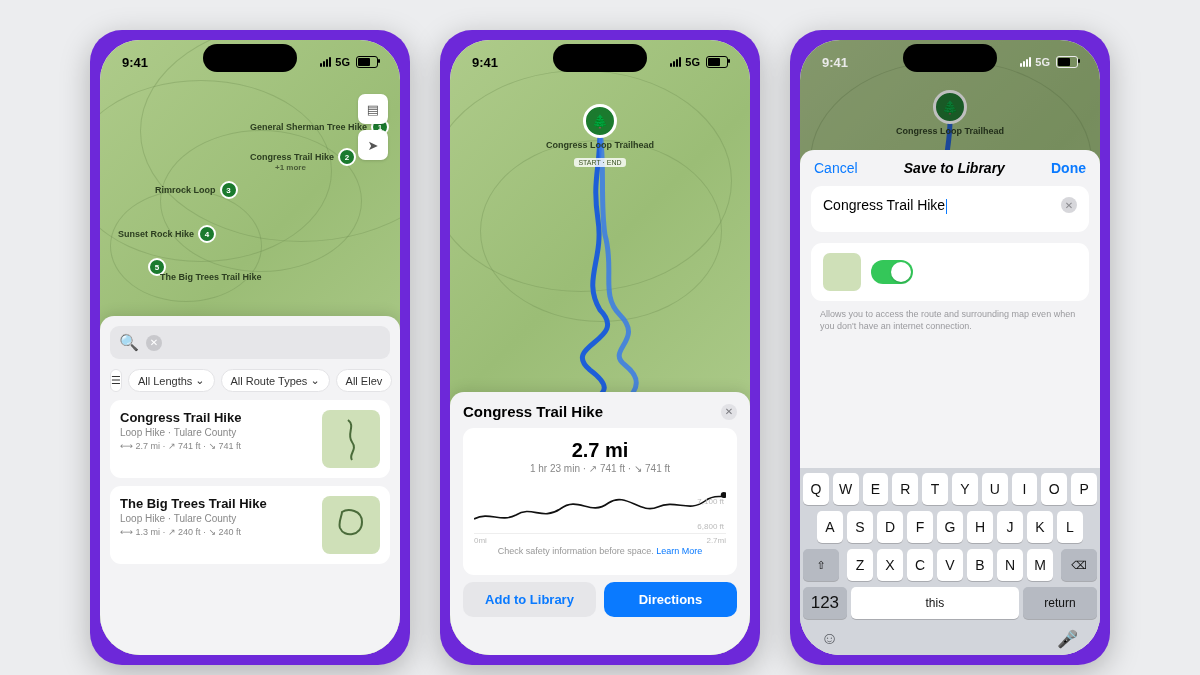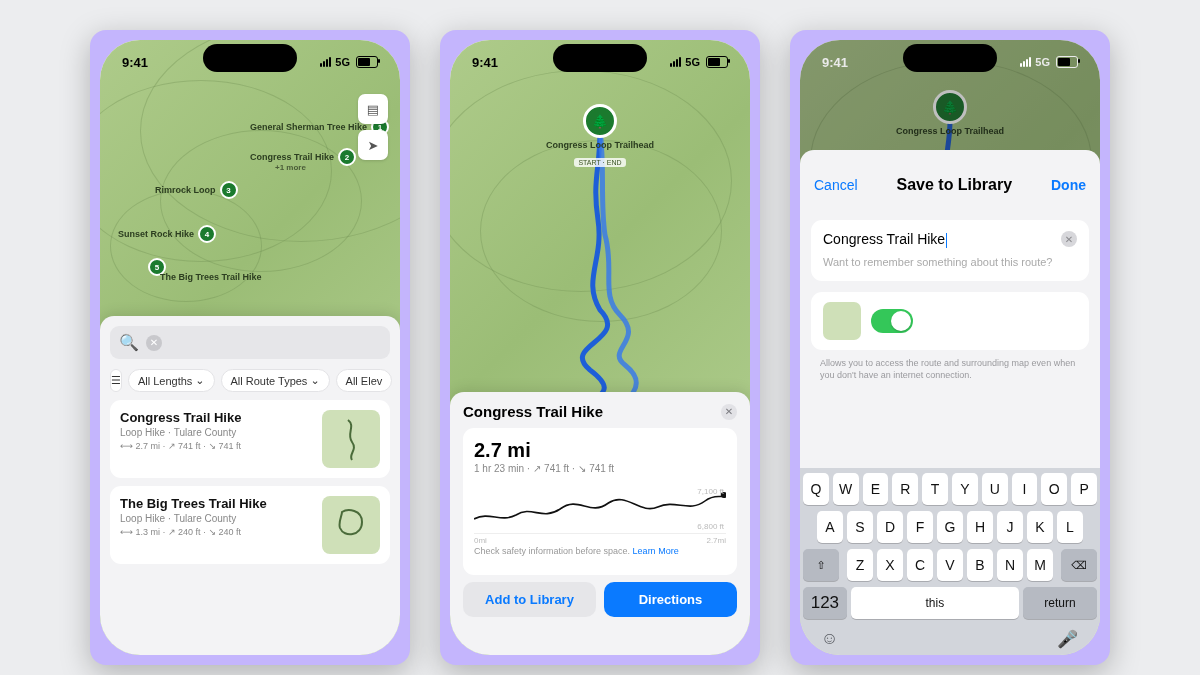--- a/index.html
+++ b/index.html
@@ -1,17 +1,17 @@
 <!DOCTYPE html>
 <html><head>
 <meta charset="utf-8">
 <style>
   body{margin:0;background:#ecedef;font-family:-apple-system,BlinkMacSystemFont,"Helvetica Neue",Arial,sans-serif;}
   .stage{display:flex;justify-content:center;gap:30px;padding:30px 20px;}
-  .phone{width:300px;height:615px;background:#c4b5fd;border-radius:16px;padding:10px;box-shadow:0 8px 30px rgba(0,0,0,.25);position:relative;flex-shrink:0;}
+  .phone{width:300px;height:615px;background:#6d28d9;border-radius:32px;padding:10px;box-shadow:0 8px 30px rgba(0,0,0,.25);position:relative;flex-shrink:0;}
   .screen{width:100%;height:100%;background:#fff;border-radius:40px;overflow:hidden;position:relative;}
   .notch{position:absolute;top:14px;left:50%;transform:translateX(-50%);width:94px;height:28px;background:#000;border-radius:16px;z-index:50;}
   .status{position:absolute;top:0;left:0;right:0;height:44px;display:flex;justify-content:space-between;align-items:center;padding:0 22px;font-size:13px;font-weight:600;z-index:40;color:#000;}
   .status .right{display:flex;align-items:center;gap:4px;font-size:11px;}
   .bars{display:inline-flex;gap:1px;align-items:flex-end;}
   .bars i{width:2px;background:#000;display:block;border-radius:1px;}
   .bars i:nth-child(1){height:4px}.bars i:nth-child(2){height:6px}.bars i:nth-child(3){height:8px}.bars i:nth-child(4){height:10px}
   .batt{width:20px;height:10px;border:1px solid #000;border-radius:3px;position:relative;margin-left:2px;}
   .batt::after{content:"";position:absolute;right:-3px;top:2px;width:2px;height:4px;background:#000;border-radius:1px;}
   .batt::before{content:"";position:absolute;left:1px;top:1px;bottom:1px;width:60%;background:#000;border-radius:1px;}
@@ -39,37 +39,37 @@
   .thumb svg{position:absolute;inset:6px;}
   
   .route{position:absolute;inset:0;}
   .thead{position:absolute;top:64px;left:50%;transform:translateX(-50%);text-align:center;z-index:20;}
   .thead .big{width:28px;height:28px;border-radius:50%;background:#1b7a2e;border:3px solid #fff;margin:0 auto 3px;display:flex;align-items:center;justify-content:center;color:#fff;font-size:13px;}
   .thead .lbl{font-size:9px;font-weight:700;color:#2c3e20;line-height:1.1;}
   .thead .se{font-size:7px;background:rgba(255,255,255,.8);border-radius:3px;padding:1px 4px;margin-top:2px;display:inline-block;color:#3a5225;}
   .sheet2{padding:11px 13px 13px;}
   .sheet2-h{display:flex;align-items:center;justify-content:space-between;margin-bottom:8px;}
   .sheet2-h h3{margin:0;font-size:15px;font-weight:600;}
-  .statcard{background:#fff;border-radius:11px;padding:11px;margin-bottom:7px;}
+  .statcard{background:#fff;border-radius:11px;padding:11px;margin-bottom:7px;text-align:center;}
   .statcard .big{font-size:20px;font-weight:700;margin-bottom:1px;}
   .statcard .line{font-size:10px;color:#888;margin-bottom:7px;}
   .elev{height:52px;position:relative;border-bottom:1px solid #eee;}
   .elev svg{position:absolute;inset:0;width:100%;height:100%;}
   .elev .yl{position:absolute;right:2px;font-size:8px;color:#bbb;}
   .elev .xl{position:absolute;bottom:-12px;font-size:8px;color:#bbb;}
   .safety{font-size:9px;color:#999;margin:12px 0 8px;}
   .safety a{color:#0a7aff;text-decoration:none;}
   .btnrow{display:flex;gap:8px;}
   .btn{flex:1;padding:10px 0;border-radius:10px;text-align:center;font-size:13px;font-weight:600;}
   .btn.gray{background:#e6e6e9;color:#0a7aff;}
   .btn.blue{background:#0a7aff;color:#fff;}
   
   .modal{position:absolute;left:0;right:0;top:110px;bottom:0;background:#f3f3f5;border-radius:14px 14px 0 0;z-index:35;display:flex;flex-direction:column;}
-  .modal-h{display:flex;justify-content:space-between;align-items:center;padding:26px 14px;}
-  .modal-h .t{font-size:16px;font-weight:600;}
+  .modal-h{display:flex;justify-content:space-between;align-items:center;padding:10px 14px;}
+  .modal-h .t{font-size:14px;font-weight:600;font-style:italic;}
   .modal-h .act{color:#0a7aff;font-size:14px;}
   .modal-h .act.done{font-weight:600;}
   .namecard{background:#fff;border-radius:11px;margin:0 11px 11px;padding:11px 12px;}
   .namecard .row1{display:flex;align-items:center;justify-content:space-between;font-size:14px;margin-bottom:7px;}
   .namecard .cursor{display:inline-block;width:1px;height:15px;background:#0a7aff;vertical-align:middle;margin-left:1px;}
   .namecard .note{font-size:11px;color:#aaa;line-height:1.35;}
   .dlcard{background:#fff;border-radius:11px;margin:0 11px 7px;padding:10px 12px;display:flex;align-items:center;gap:10px;}
   .dlcard .th{width:38px;height:38px;background:#cfe0b8;border-radius:7px;}
   .dlcard .mid{flex:1;}
   .dlcard .ttl{font-size:12px;font-weight:500;}
@@ -235,21 +235,21 @@
           <span class="xcirc" style="background:#e2e2e6;color:#7b7b80">✕</span>
         </div>
         <div class="statcard">
           <div class="big">2.7 mi</div>
           <div class="line">1 hr 23 min · ↗ 741 ft · ↘ 741 ft</div>
           <div class="elev">
             <svg viewBox="0 0 240 52" preserveAspectRatio="none">
               <path d="M0 38 C15 30 25 42 40 34 C55 24 65 40 82 28 C100 14 110 36 128 22 C145 10 158 34 175 26 C192 18 205 32 220 20 C230 12 236 18 240 14" stroke="#111" stroke-width="1.6" fill="none"></path>
               <circle cx="238" cy="14" r="3" fill="#111"></circle>
             </svg>
-            <span class="yl" style="top:6px">7,100 ft</span>
+            <span class="yl" style="top:16px">7,100 ft</span>
             <span class="yl" style="bottom:2px">6,800 ft</span>
             <span class="xl" style="left:0">0mi</span>
             <span class="xl" style="right:0">2.7mi</span>
           </div>
           <div class="safety">
             <span>Check safety information before space.</span>
             <a>Learn More</a>
           </div>
         </div>
         <div class="btnrow">
@@ -291,21 +291,20 @@
         <div class="modal-h">
           <span class="act">Cancel</span>
           <span class="t">Save to Library</span>
           <span class="act done">Done</span>
         </div>
         <div class="namecard">
           <div class="row1">
             <span><span>Congress Trail Hike</span><span class="cursor"></span></span>
             <span class="xcirc" style="background:#d7d7db;color:#8a8a8e">✕</span>
           </div>
-          <div class="note">Want to remember something about this route?</div>
         </div>
         <div class="dlcard">
           <div class="th"></div>
           <div class="toggle"></div>
         </div>
         <div class="hint">Allows you to access the route and surrounding map even when you don't have an internet connection.</div>
 
         <div class="kbd">
           <div class="krow" id="kr1">
               <div class="key">Q</div>

